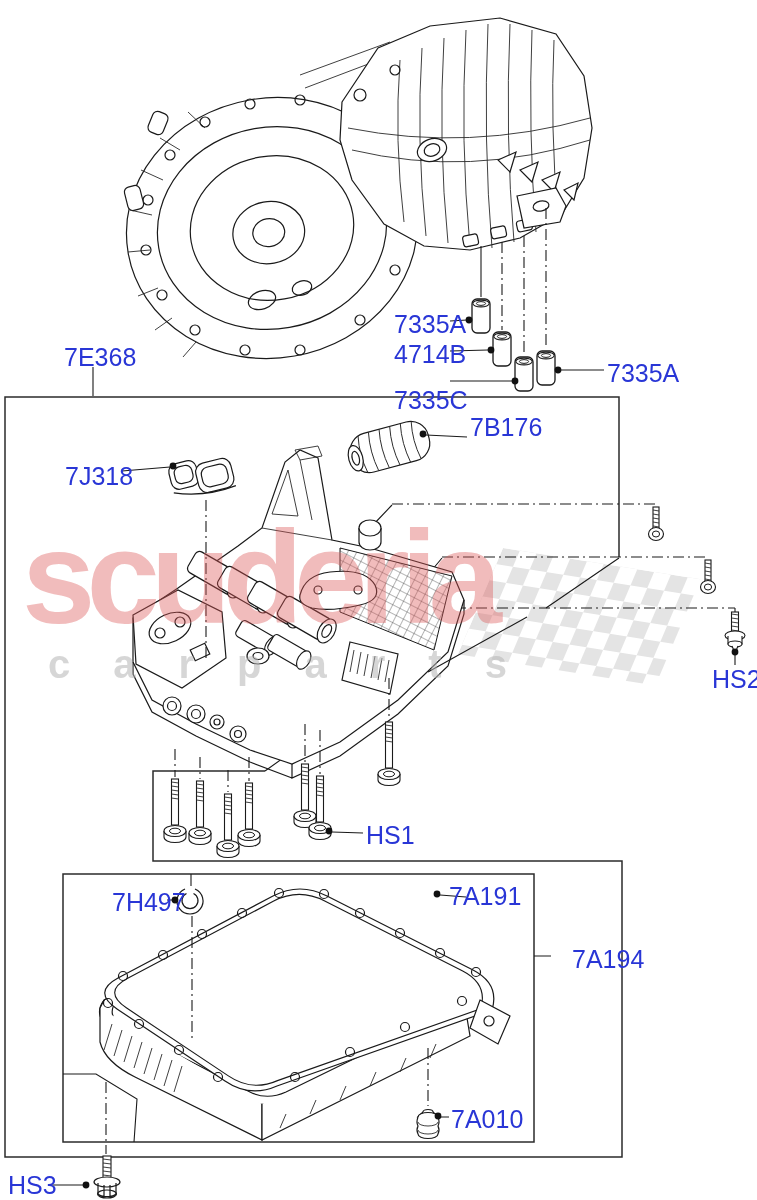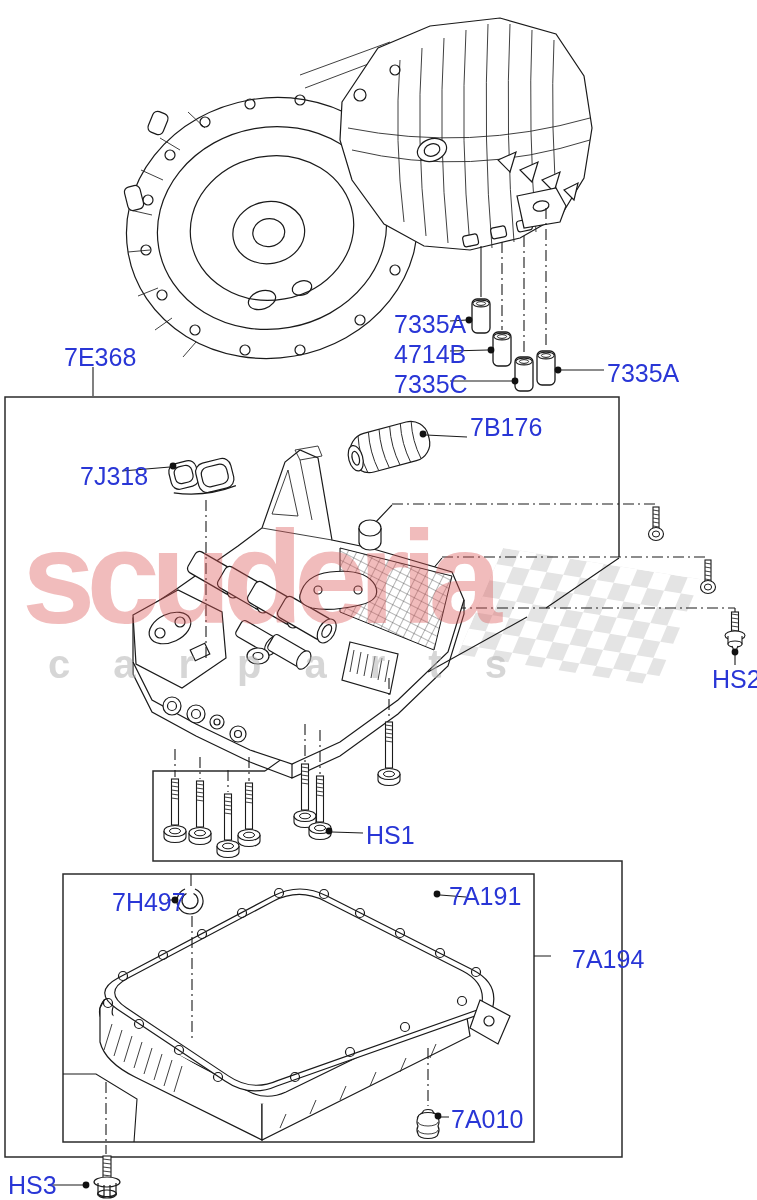--- a/index.html
+++ b/index.html
@@ -309,25 +309,25 @@
       <circle class="dot" cx="437" cy="894" r="3.4"></circle>
       <circle class="dot" cx="438" cy="1116" r="3.4"></circle>
       <circle class="dot" cx="86" cy="1185" r="3.4"></circle>
     </g>
   </svg>
 
   <div class="wm-red">scuderia</div>
   <div class="wm-gray">carparts</div>
 
   <div class="plbl" style="left:64px;top:345px">7E368</div>
-  <div class="plbl" style="left:80px;top:464px">7J318</div>
+  <div class="plbl" style="left:65px;top:464px">7J318</div>
   <div class="plbl" style="left:470px;top:415px">7B176</div>
   <div class="plbl" style="left:394px;top:312px">7335A</div>
   <div class="plbl" style="left:394px;top:342px">4714B</div>
-  <div class="plbl" style="left:394px;top:372px">7335C</div>
+  <div class="plbl" style="left:394px;top:388px">7335C</div>
   <div class="plbl" style="left:607px;top:361px">7335A</div>
   <div class="plbl" style="left:712px;top:667px">HS2</div>
   <div class="plbl" style="left:366px;top:823px">HS1</div>
   <div class="plbl" style="left:112px;top:890px">7H497</div>
   <div class="plbl" style="left:449px;top:884px">7A191</div>
   <div class="plbl" style="left:572px;top:947px">7A194</div>
   <div class="plbl" style="left:451px;top:1107px">7A010</div>
   <div class="plbl" style="left:8px;top:1173px">HS3</div>
 </div>
 

